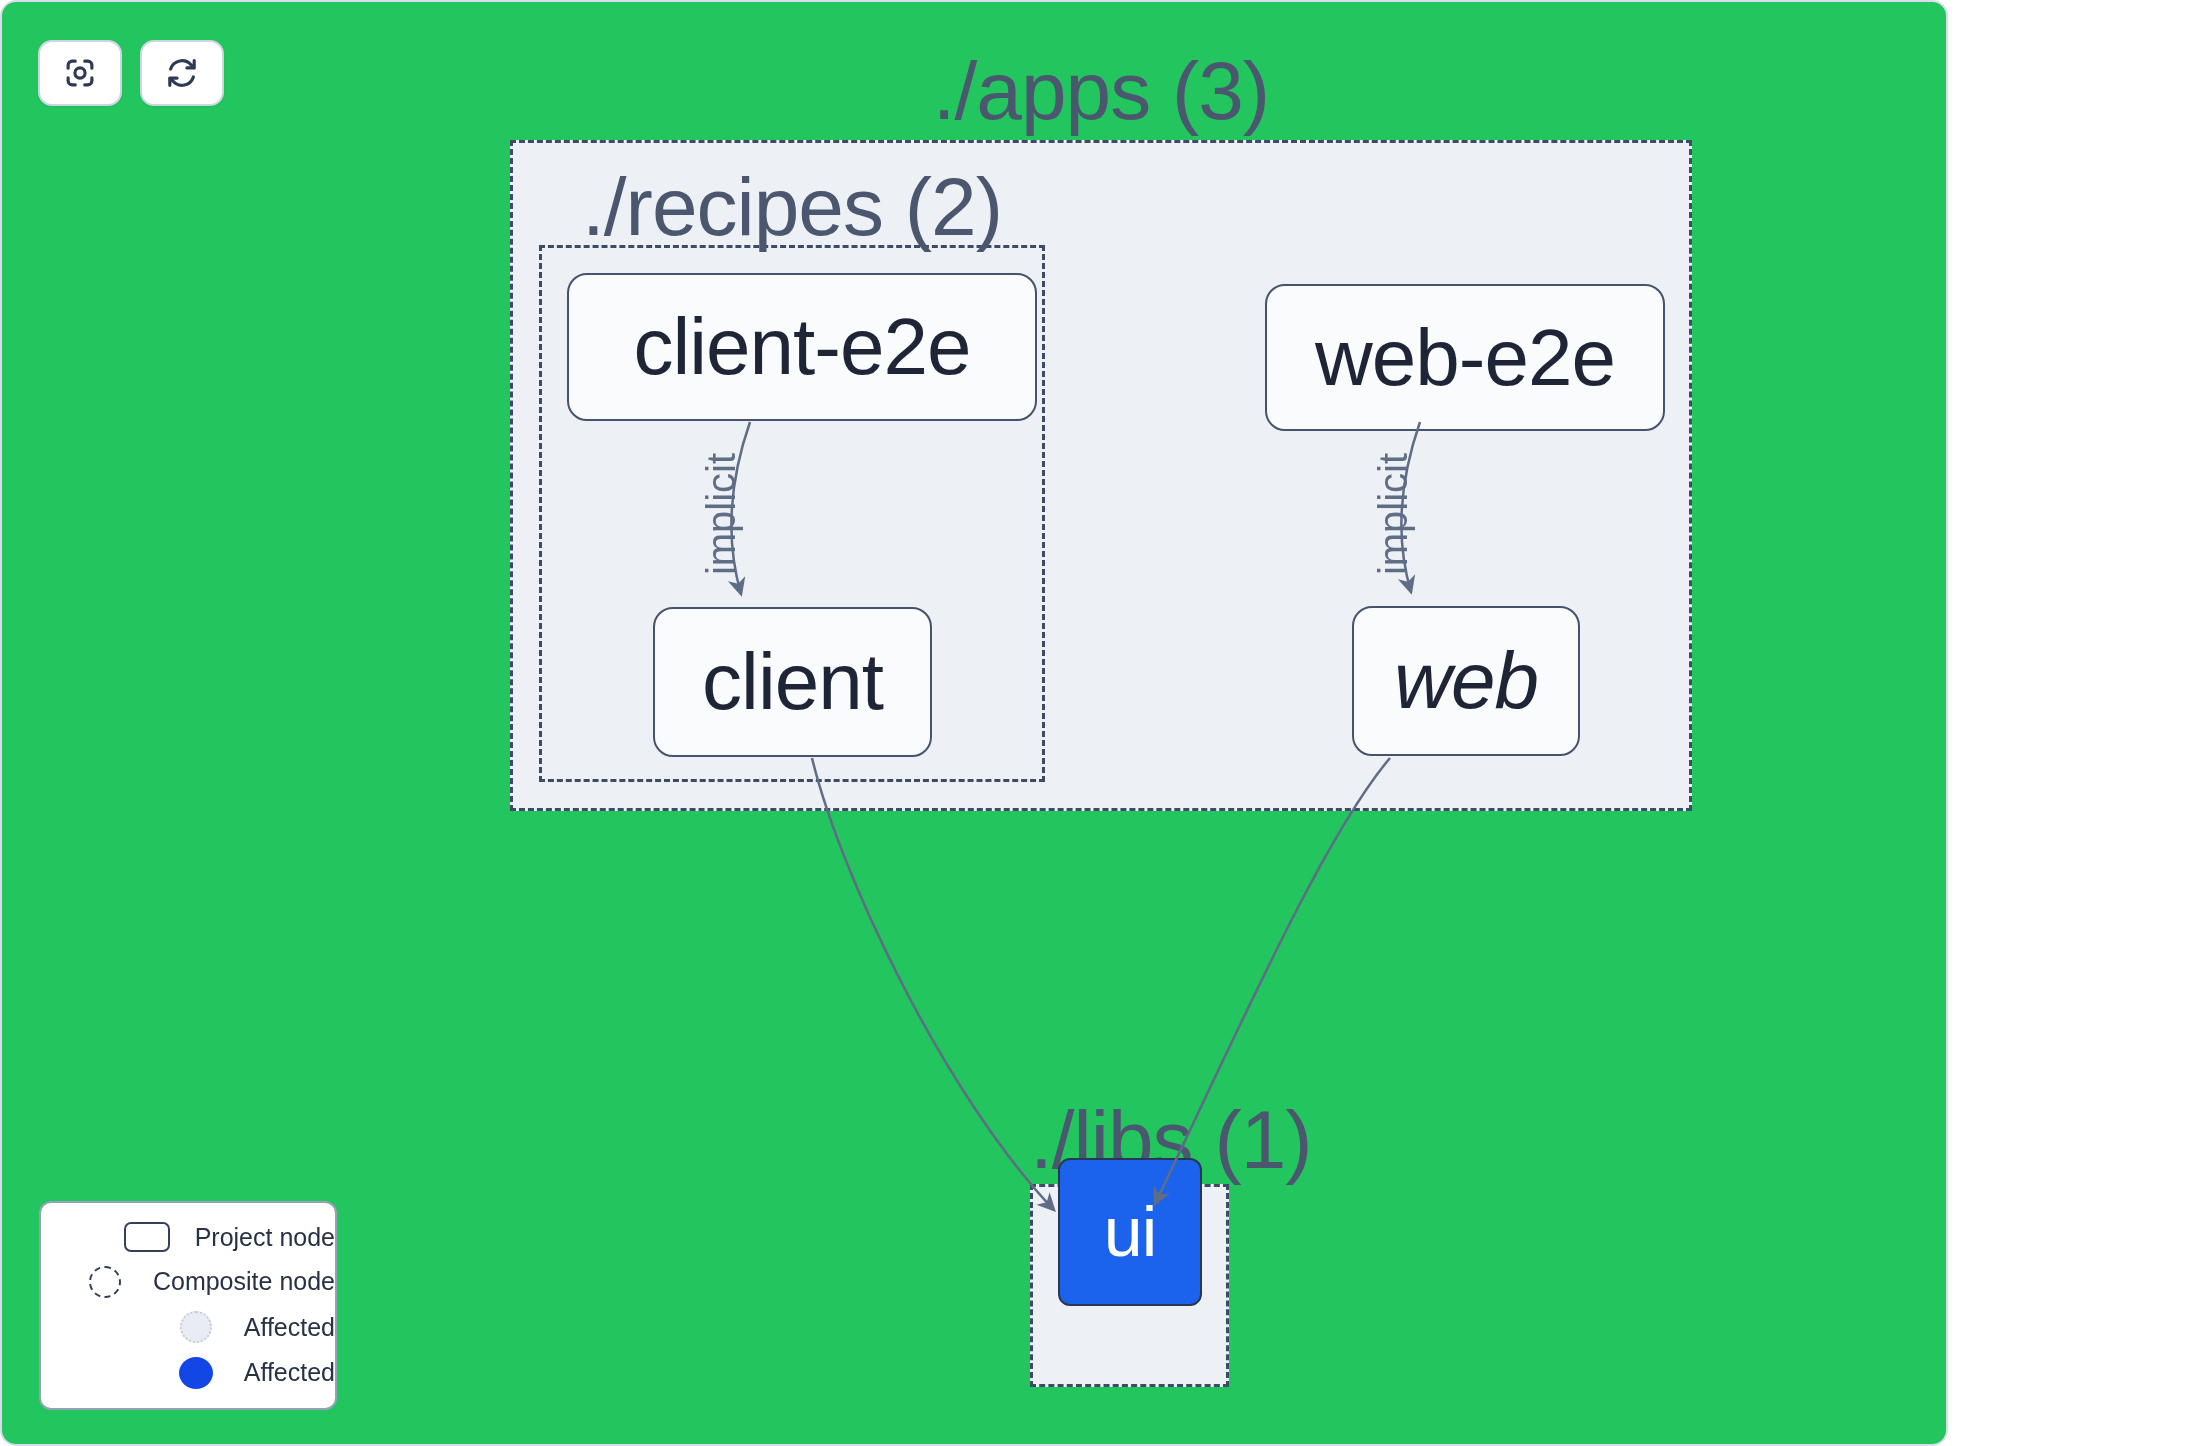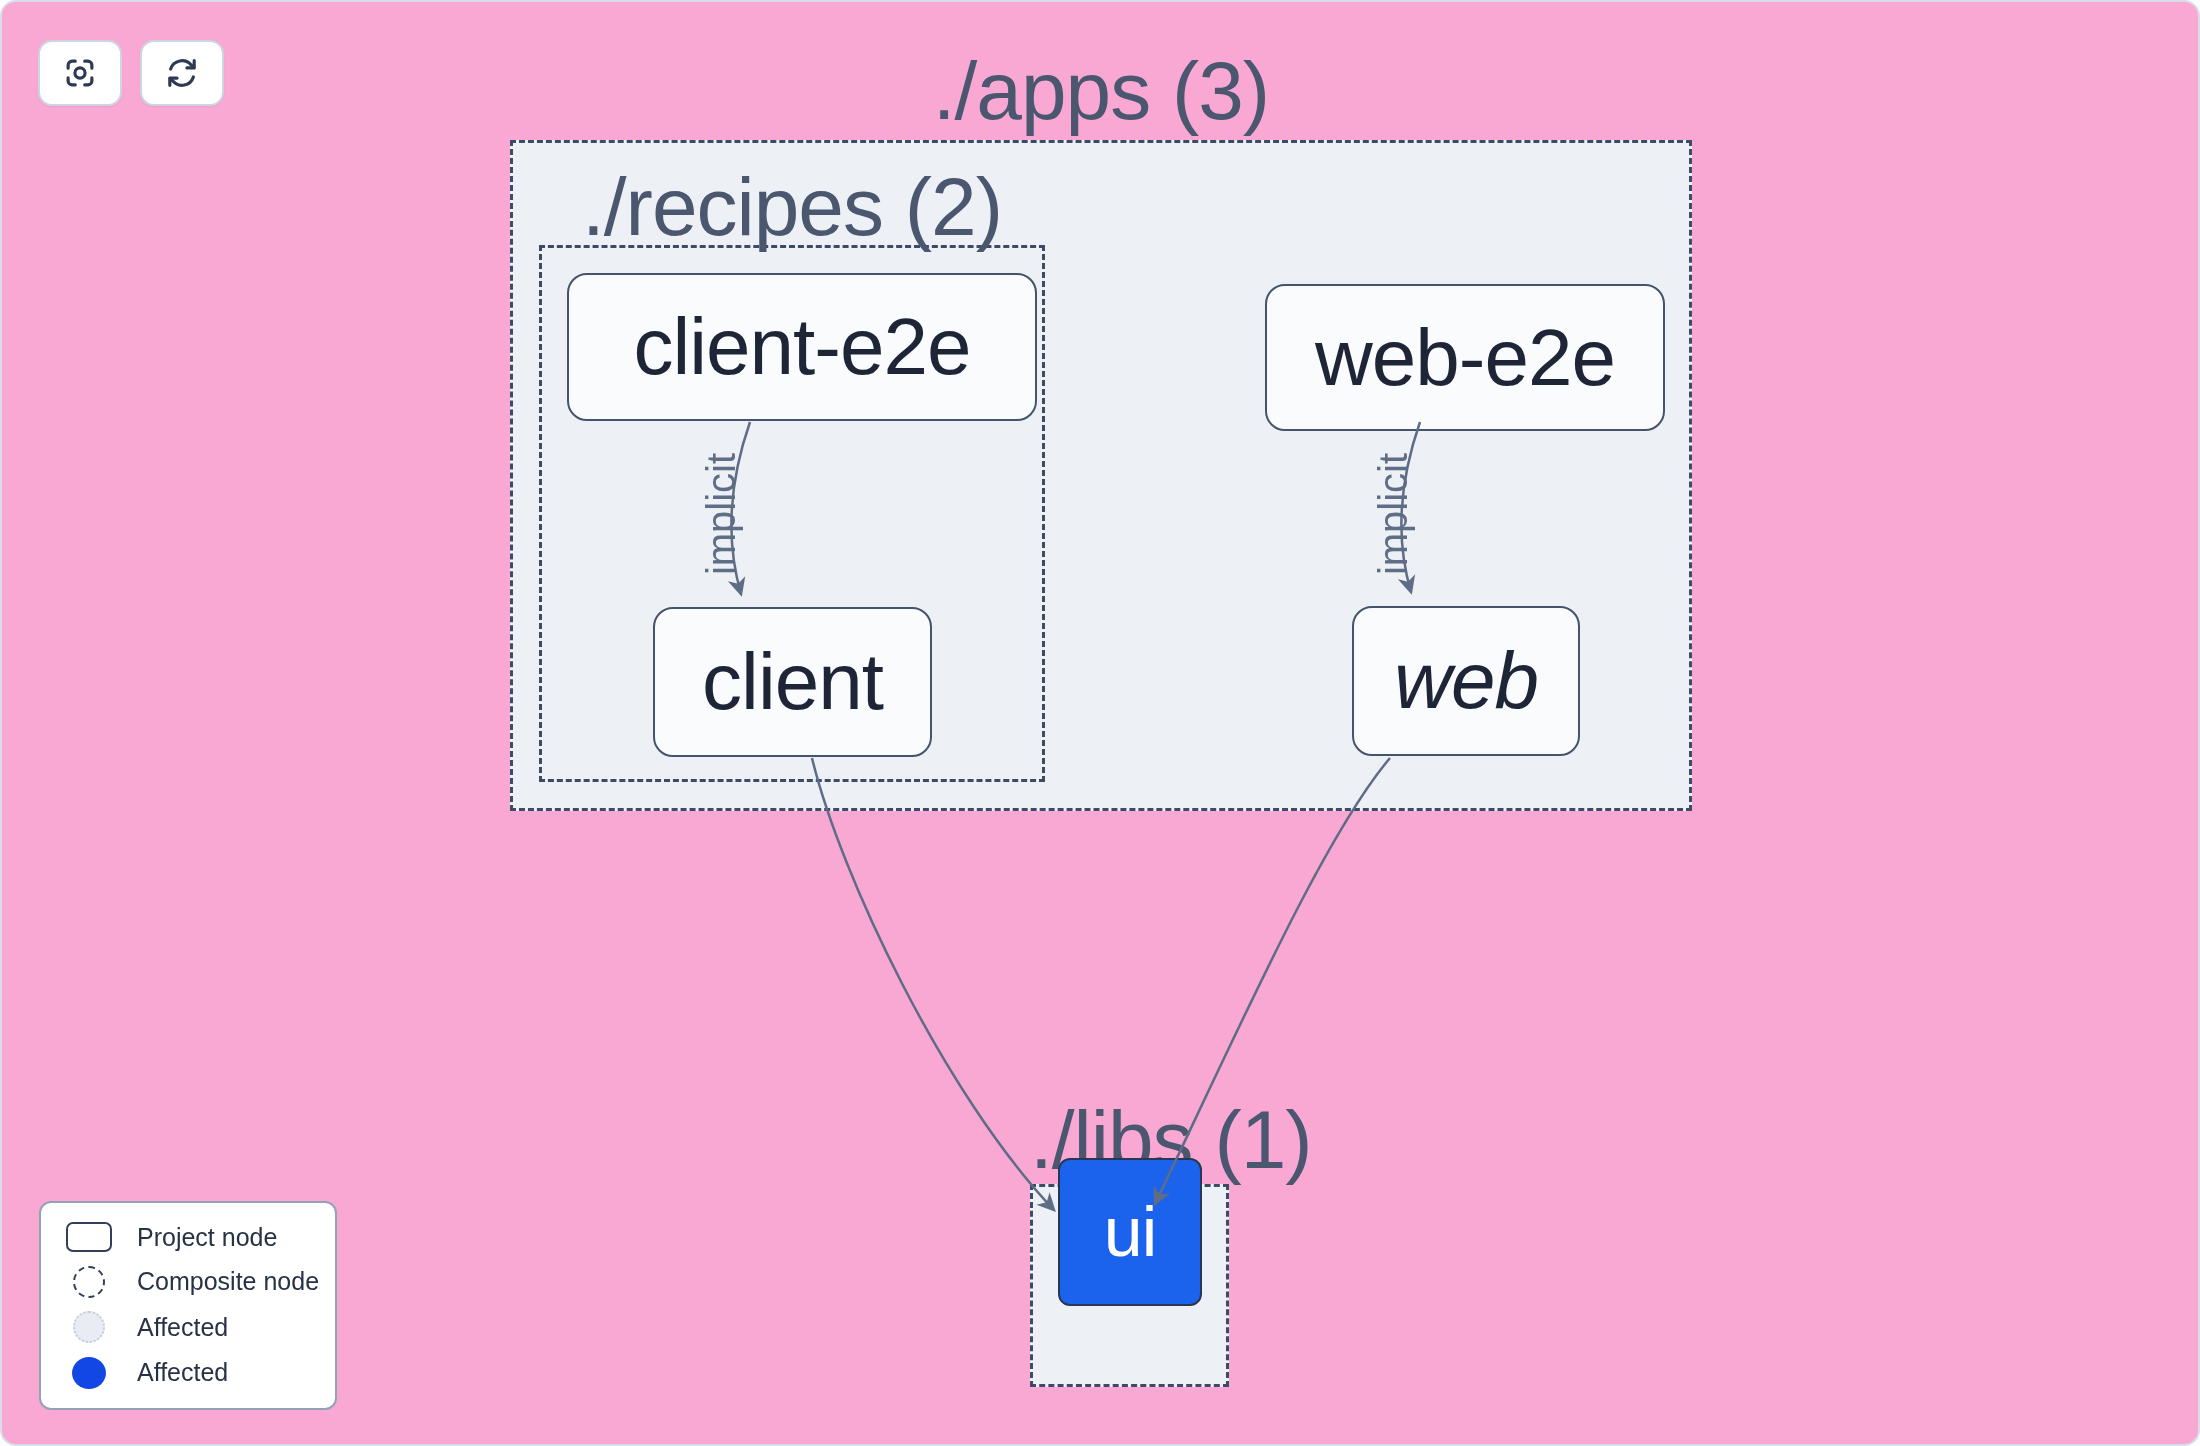--- a/index.html
+++ b/index.html
@@ -1,20 +1,20 @@
 <!DOCTYPE html>
 <html><head>
 <meta charset="utf-8">
 <style>
   html,body{margin:0;padding:0;background:#ffffff;}
   .canvas{
     position:relative;
-    width:2200px;height:1446px;
+    width:1948px;height:1446px;
     box-sizing:border-box;
-    background:#f9a8d4;
+    background:#22c55e;
     border:2px solid #d8dee9;
     border-radius:16px;
     overflow:hidden;
     font-family:"Liberation Sans", sans-serif;
     padding-left:8px;
   }
 
   
   .tool-btn{
     position:absolute;top:38px;width:84px;height:66px;
@@ -63,21 +63,21 @@
     font-family:"Liberation Sans", sans-serif;
     font-size:40px;fill:#5f6d86;text-anchor:middle;dominant-baseline:central;
   }
 
   
   .legend{
     position:absolute;left:37px;top:1199px;width:298px;height:209px;
     box-sizing:border-box;background:#ffffff;border:2px solid #93a2b7;border-radius:12px;
     display:flex;flex-direction:column;justify-content:space-evenly;padding:6px 0;
   }
-  .legend-row{display:flex;align-items:center;}
+  .legend-row{display:flex;align-items:center;justify-content:flex-end;}
   .legend-icon-cell{width:96px;display:flex;align-items:center;justify-content:center;}
   .legend-label{font-size:25px;color:#273246;}
   .li-project{width:46px;height:30px;box-sizing:border-box;border:2.5px solid #32405b;border-radius:7px;background:#fff;}
   .li-composite{width:32px;height:32px;box-sizing:border-box;border:2.5px dashed #32405b;border-radius:50%;background:#fff;}
   .li-affected{width:32px;height:32px;box-sizing:border-box;border:2px dotted #c5cdda;border-radius:50%;background:#e9edf3;}
   .li-touched{width:34px;height:32px;border-radius:50%;}
 </style>
 </head>
 <body>
 

